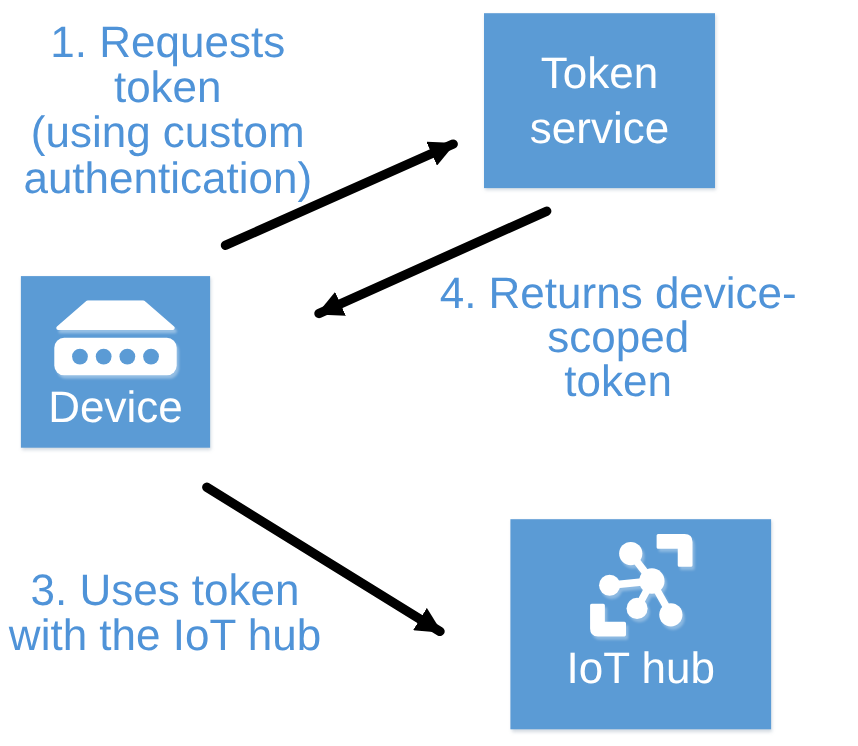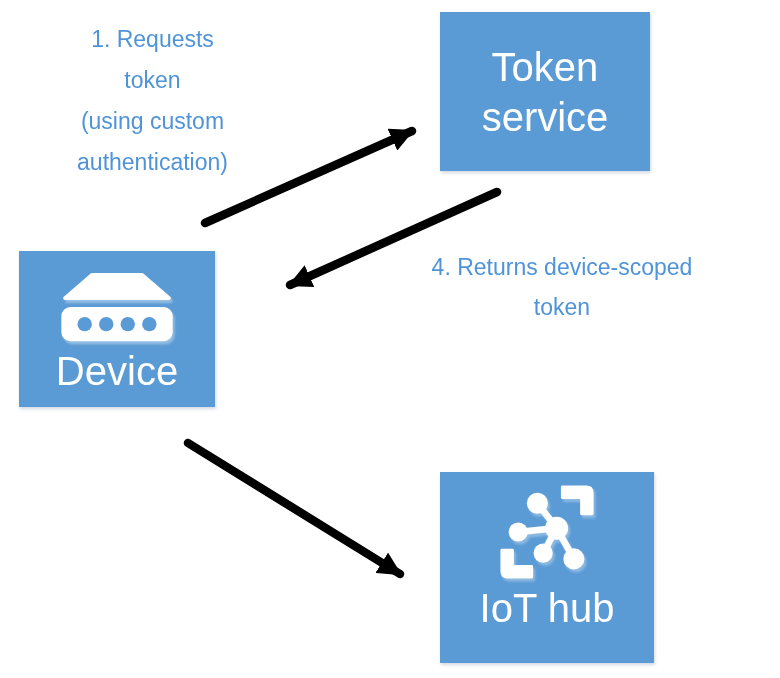--- a/index.html
+++ b/index.html
@@ -10,28 +10,28 @@
   .node{
     position:absolute;background:#5b9bd5;color:#ffffff;
     display:flex;flex-direction:column;align-items:center;
     box-shadow:1px 2px 3px rgba(130,150,170,0.35);
   }
   .node-label{
     font-size:40px;color:#ffffff;text-align:center;
     white-space:pre-line;line-height:50px;
   }
   .node-token{left:440px;top:12px;width:210px;height:159px;justify-content:center;}
-  .node-device{left:19px;top:251px;width:196px;height:156px;padding-top:0;}
+  .node-device{left:19px;top:251px;width:172px;height:156px;padding-top:0;}
   .node-device .node-label{margin-top:6px;line-height:44px;}
   .node-device svg{margin-top:22px;}
-  .node-iot{left:440px;top:472px;width:214px;height:191px;}
+  .node-iot{left:464px;top:472px;width:237px;height:191px;}
   .node-iot svg{margin-top:12px;}
   .node-iot .node-label{margin-top:6px;line-height:44px;}
   .edge-label{
-    position:absolute;color:#4f93d8;font-size:23px;line-height:41px;
+    position:absolute;color:#4f93d8;font-size:40px;line-height:41px;
     text-align:center;white-space:pre-line;
   }
   .edge-label-1{left:5px;top:19px;width:295px;}
   .edge-label-2{left:352px;top:247px;width:420px;line-height:40px;}
   .edge-label-3{left:0px;top:517px;width:300px;}
   .arrows{position:absolute;left:0;top:0;pointer-events:none;}
 </style>
 </head>
 <body>
 
@@ -47,20 +47,22 @@
     <path d="M497,192 L290,285" stroke="#000000" stroke-width="8.5" stroke-linecap="round" fill="none" marker-end="url(#ah)"></path>
     <path d="M188,443 L400,574" stroke="#000000" stroke-width="8.5" stroke-linecap="round" fill="none" marker-end="url(#ah)"></path>
   </svg>
 
   <div class="edge-label edge-label-1">1. Requests
 token
 (using custom
 authentication)</div>
   <div class="edge-label edge-label-2">4. Returns device-scoped
 token</div>
+  <div class="edge-label edge-label-3">3. Uses token
+with the IoT hub</div>
 
   <div class="node node-token">
     <div class="node-label">Token
 service</div>
   </div>
 
   <div class="node node-device">
     <svg width="128" height="70" viewBox="0 0 140 78" aria-hidden="true" style="filter:drop-shadow(2px 3px 1px rgba(255,255,255,0.35));">
       <path d="M42,2 L98,2 L128,28 L12,28 Z" fill="#ffffff" stroke="#ffffff" stroke-width="4" stroke-linejoin="round"></path>
       <rect x="8" y="38" width="124" height="38" rx="10" fill="#ffffff"></rect>

